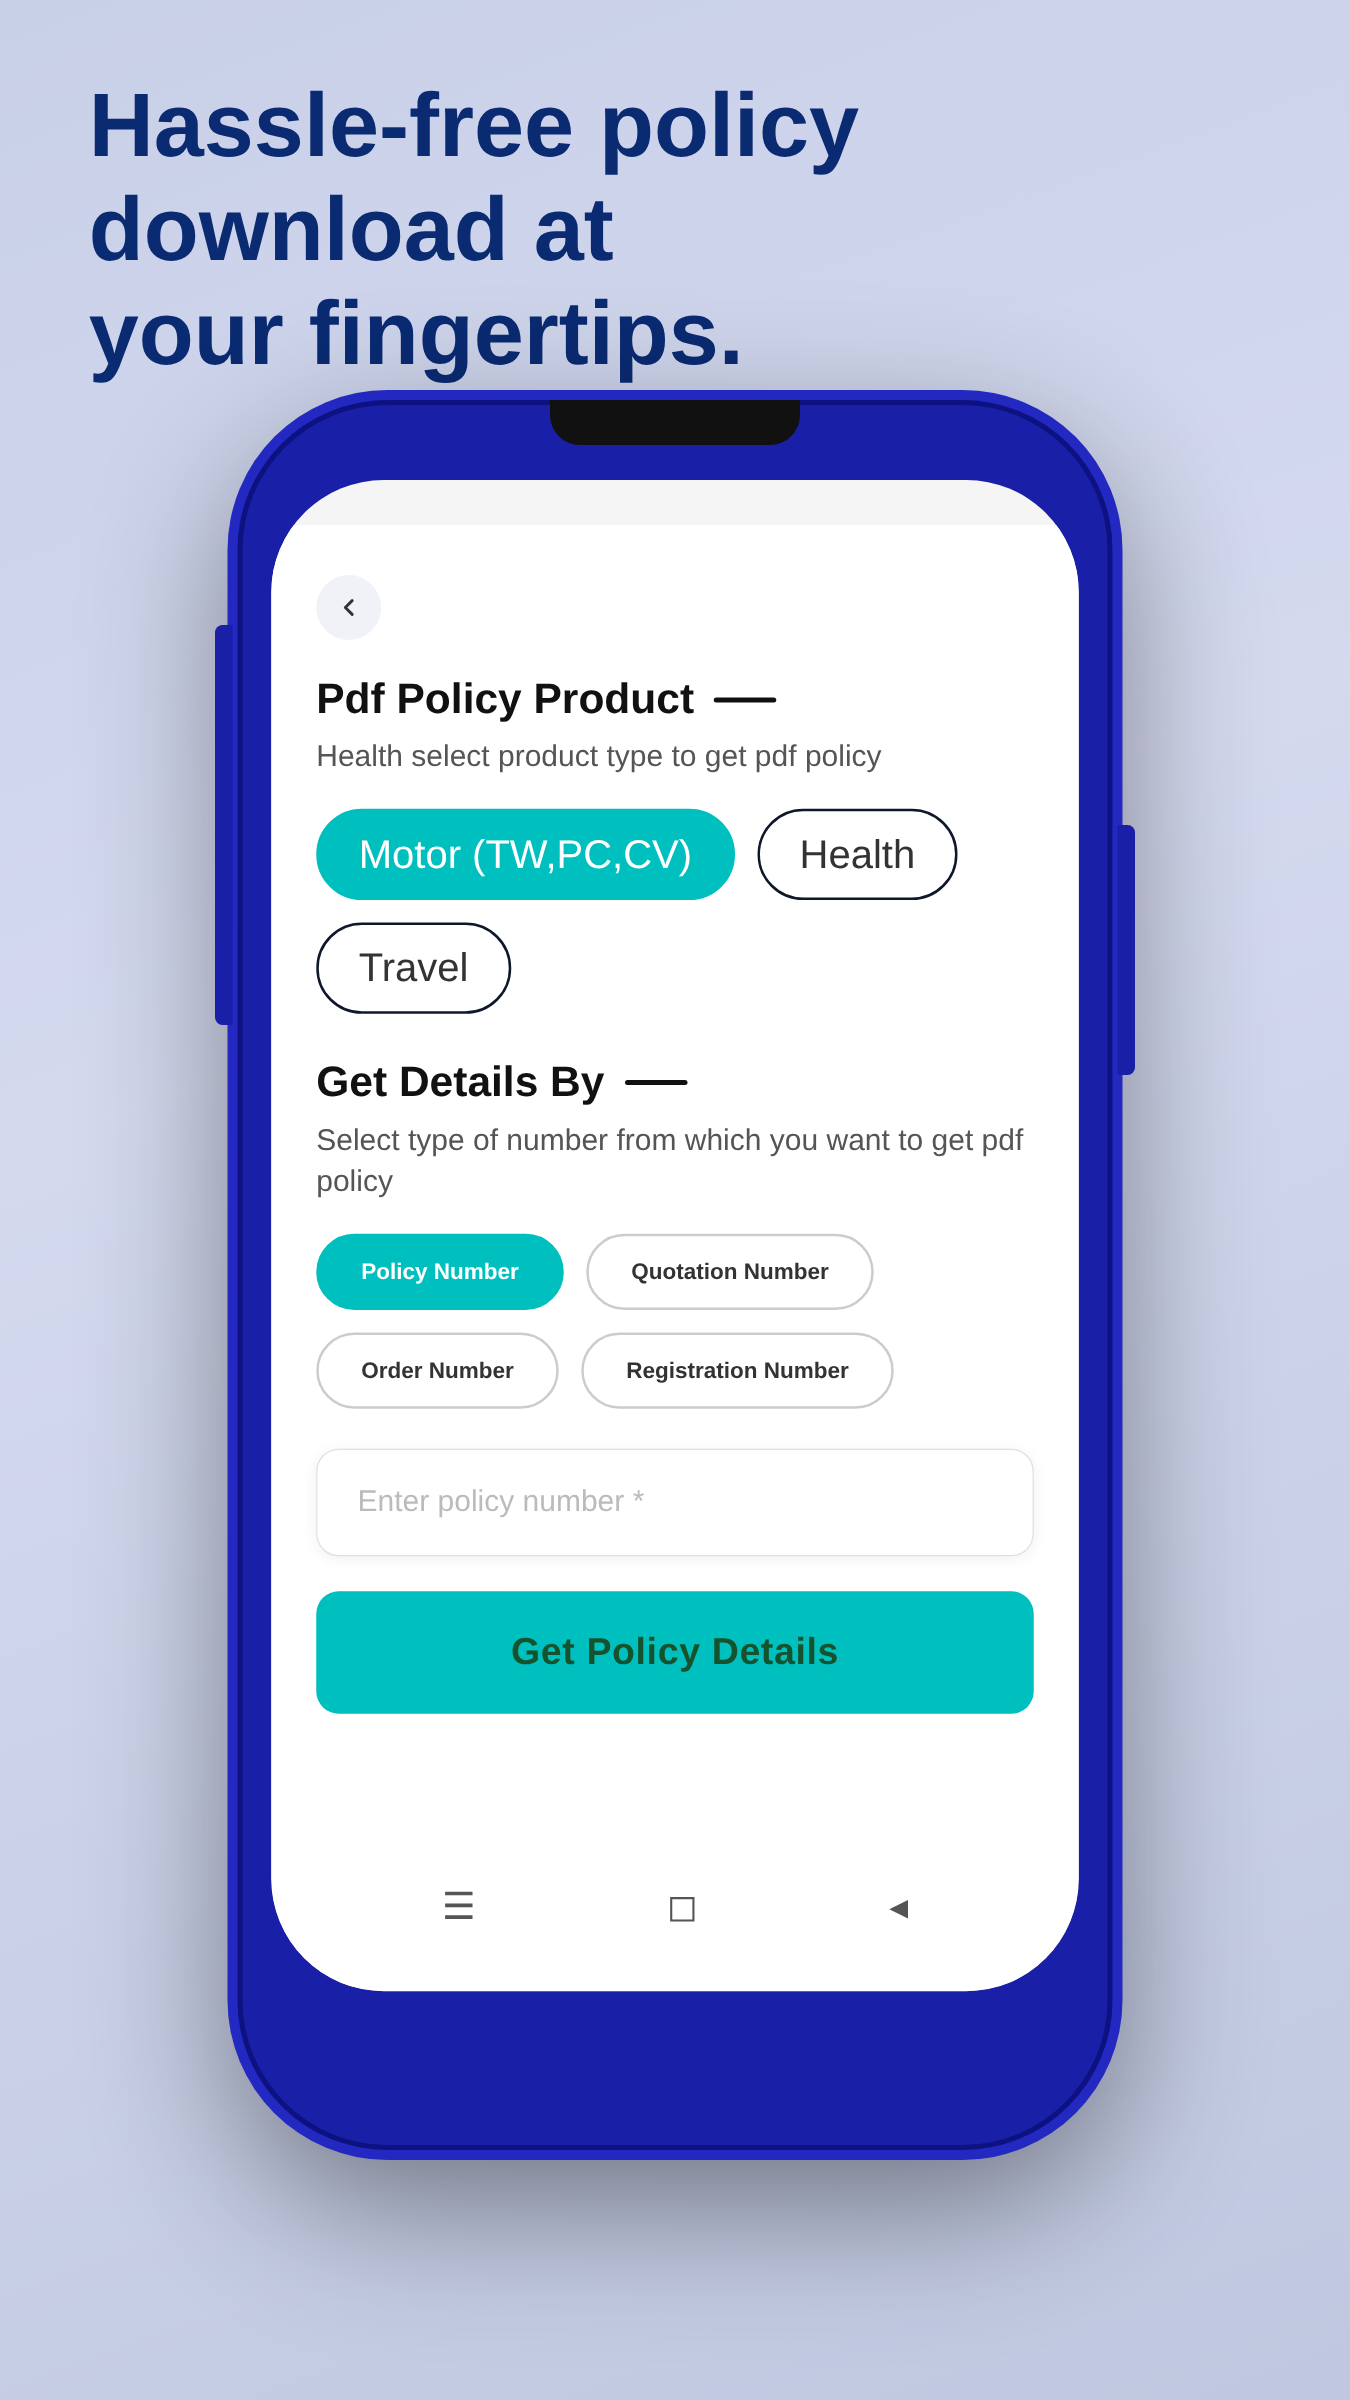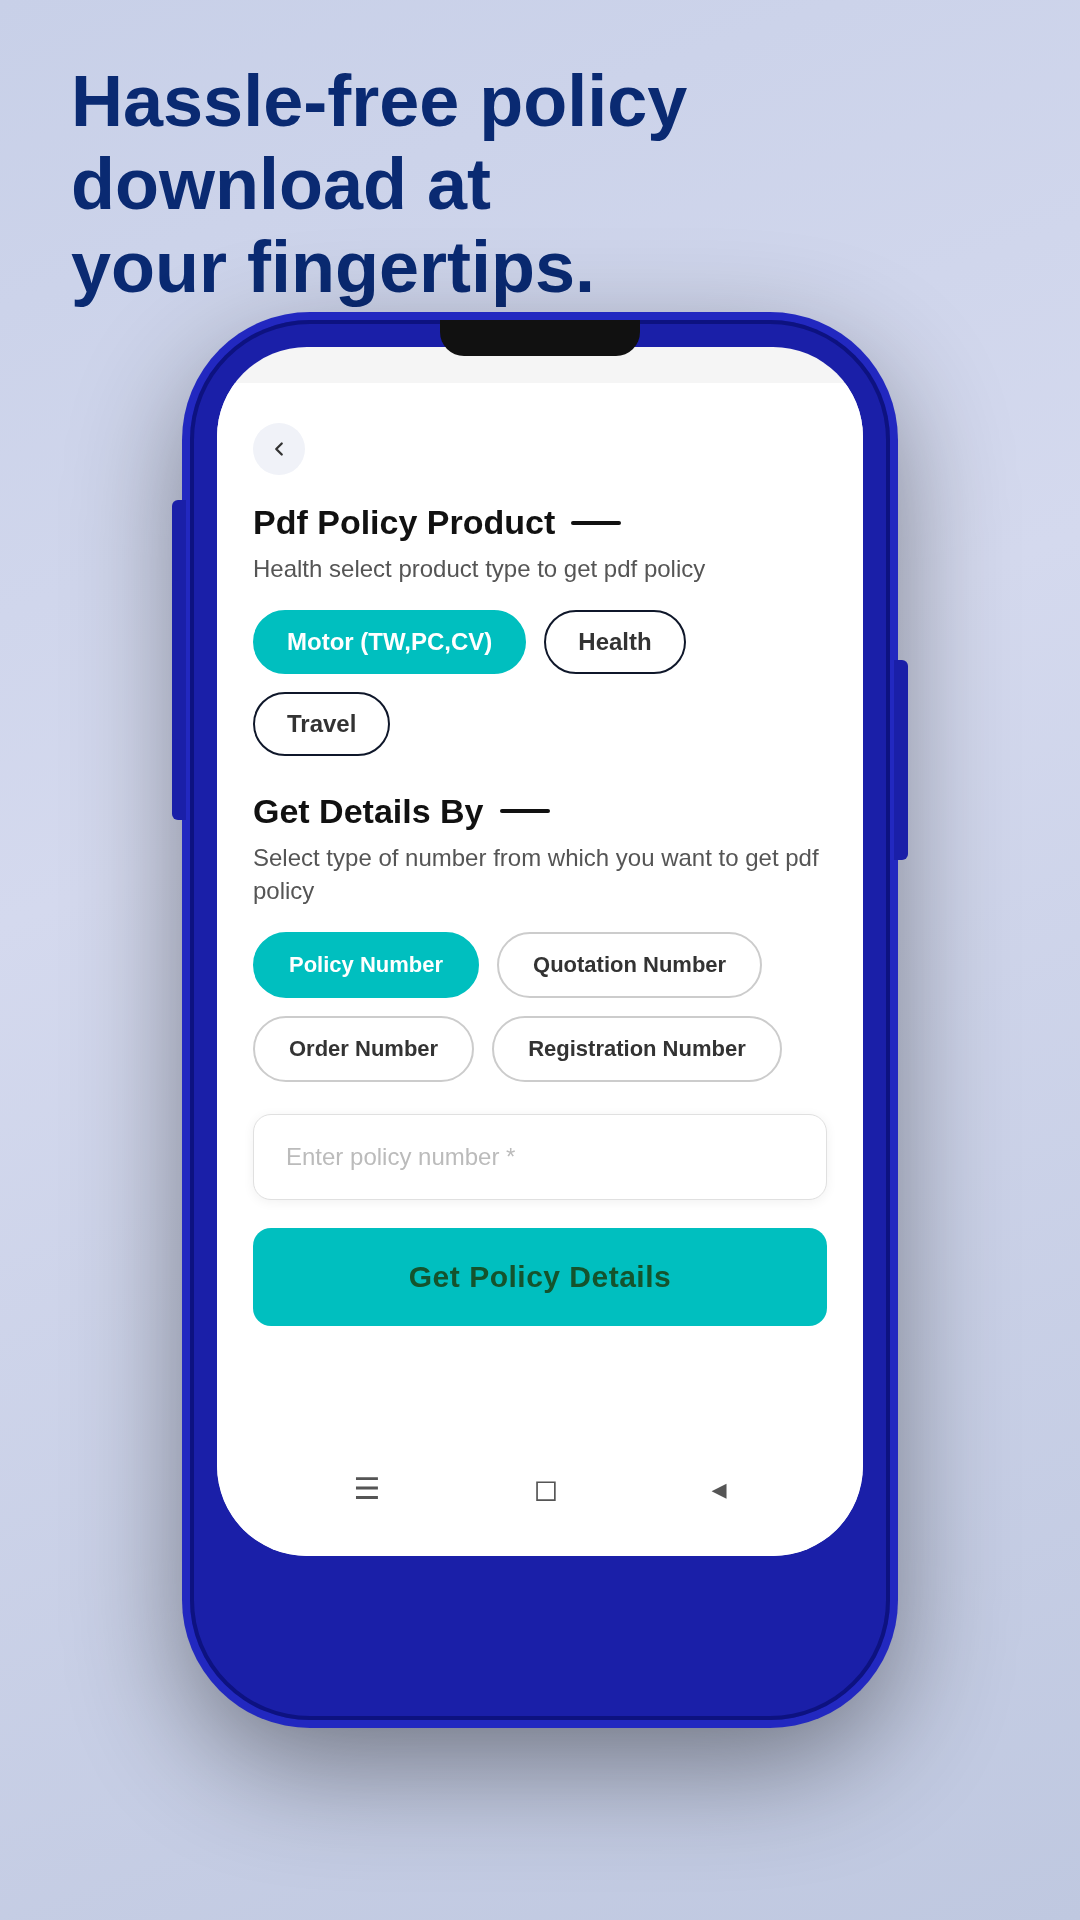--- a/index.html
+++ b/index.html
@@ -64,21 +64,21 @@
       width: 14px;
       height: 200px;
       background: #1a1fa8;
       border-radius: 0 6px 6px 0;
     }
 
     
     .phone-screen {
       width: 646px;
       height: 1209px;
-      margin-top: 27px;
+      margin-top: 64px;
       background: #f5f5f5;
       border-radius: 90px;
       overflow: hidden;
       position: relative;
       display: flex;
       flex-direction: column;
     }
 
     
     .notch {
@@ -157,22 +157,22 @@
     
     .chips-row {
       display: flex;
       flex-wrap: wrap;
       gap: 18px;
       margin-bottom: 36px;
     }
     .chip {
       padding: 16px 32px;
       border-radius: 50px;
-      font-size: 24px;
-      font-weight: 700;
+      font-size: 32px;
+      font-weight: 400;
       border: 2px solid #0f172a;
       background: white;
       color: #333;
       cursor: pointer;
     }
     .chip.active {
       background: #00bfbf;
       border-color: #00bfbf;
       color: white;
     }
@@ -180,21 +180,21 @@
     
     .detail-chips-row {
       display: flex;
       flex-wrap: wrap;
       gap: 18px;
       margin-bottom: 32px;
     }
     .detail-chip {
       padding: 18px 34px;
       border-radius: 50px;
-      font-size: 22px;
+      font-size: 18px;
       font-weight: 600;
       border: 2px solid #ccc;
       background: white;
       color: #333;
       cursor: pointer;
     }
     .detail-chip.active {
       background: #00bfbf;
       border-color: #00bfbf;
       color: white;

